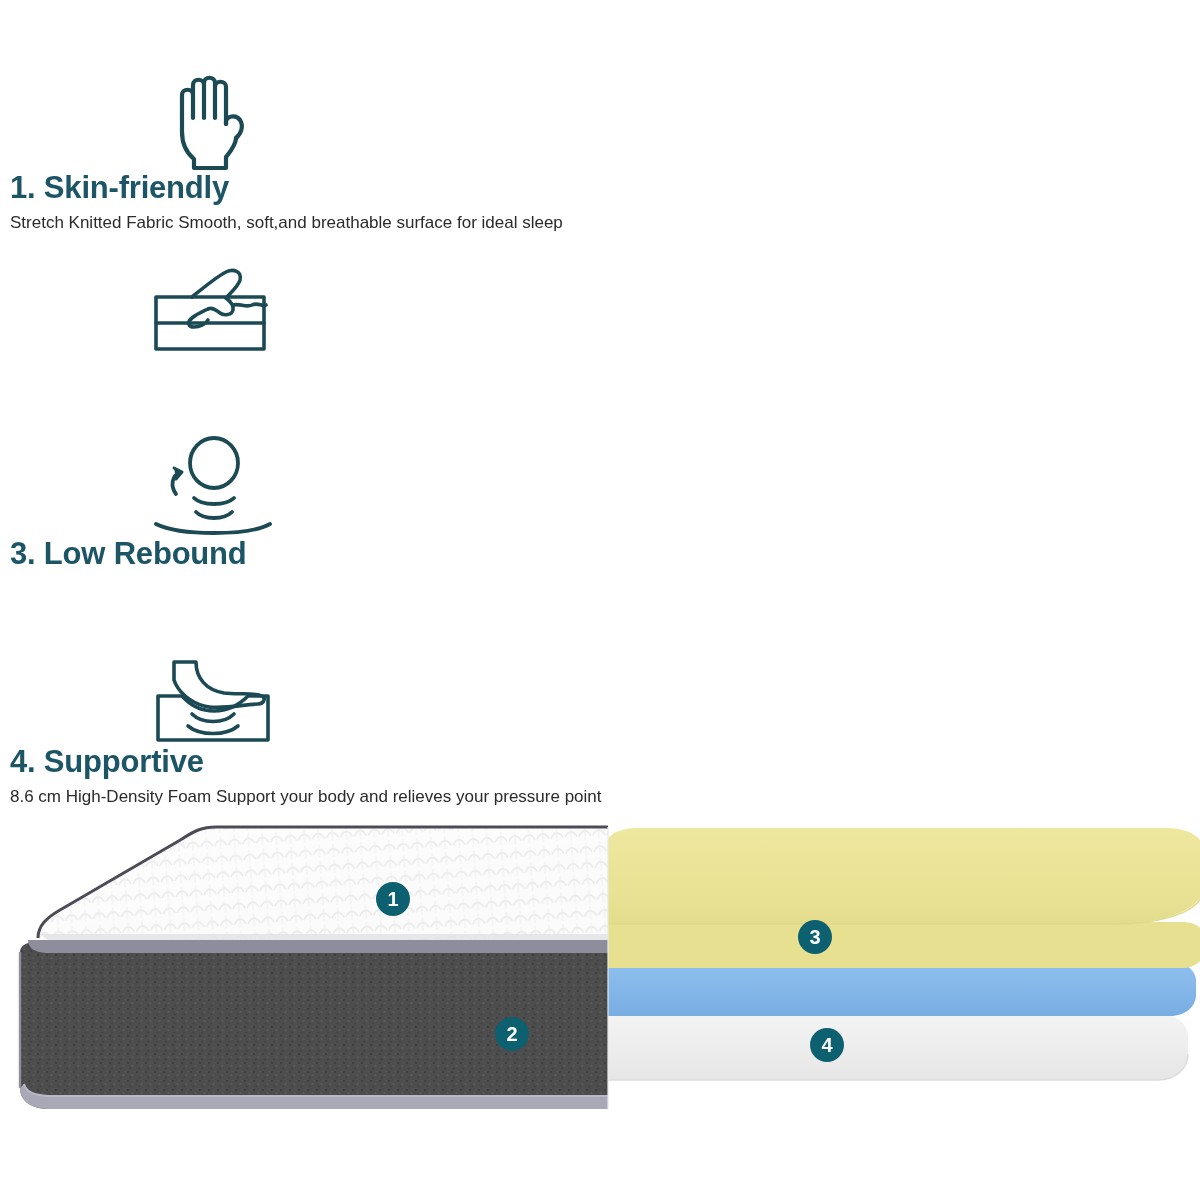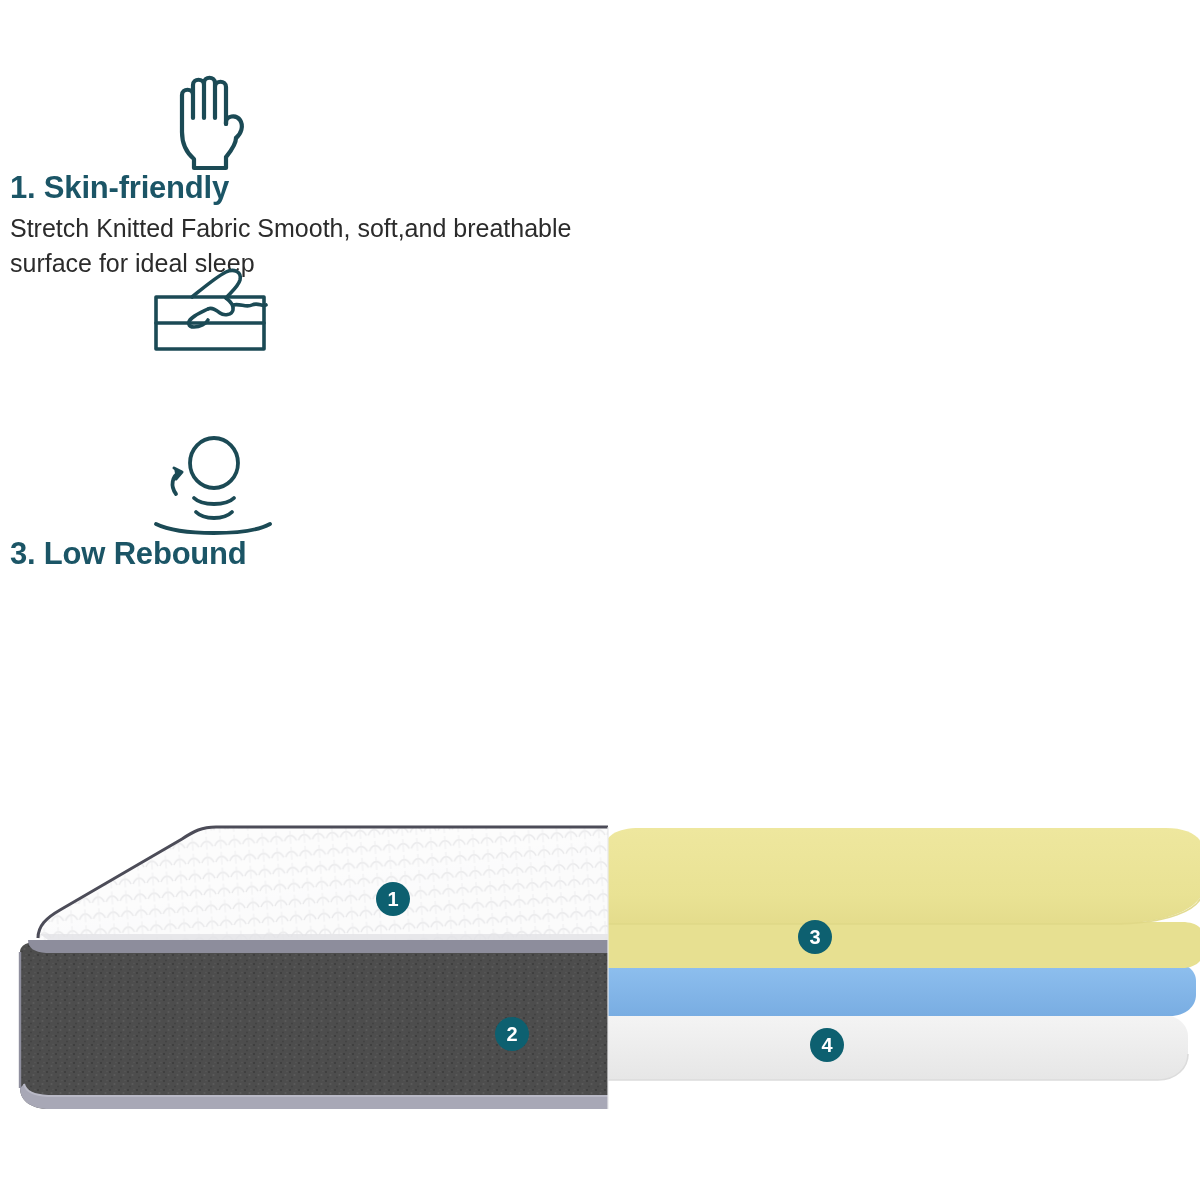--- a/index.html
+++ b/index.html
@@ -49,21 +49,21 @@
     color: #1b5566;
     font-size: 31px;
     font-weight: bold;
     letter-spacing: -0.2px;
     line-height: 1.05;
     margin: 0 0 6px 0;
     white-space: nowrap;
   }
   .feature-desc {
     color: #2b2b2b;
-    font-size: 25px;
+    font-size: 17px;
     line-height: 1.42;
     margin: 0;
     max-width: 640px;
     font-weight: 400;
   }
 
   .f1 { top: 58px; }
   .f2 { top: 253px; }
   .f3 { top: 430px; }
   .f4 { top: 640px; }
@@ -143,20 +143,41 @@
         <path d="M44,76 C52,84 72,84 80,76"></path>
 
         <path d="M4,88 C28,100 96,100 118,88"></path>
       </svg>
     </div>
     <div class="feature-body">
       <div class="feature-title">3. Low Rebound</div>
     </div>
   </div>
 
+  <div class="feature f4">
+    <div class="feature-icon">
+      <svg width="122" height="94" viewBox="0 0 122 94" fill="none" stroke="#1b4a55" stroke-width="3.6" stroke-linecap="round" stroke-linejoin="round">
+
+        <path d="M6,44 L30,44 C48,64 76,64 96,44 L116,44 L116,88 L6,88 Z"></path>
+
+        <path d="M22,10 L44,10 C44,26 54,38 72,41
+                 C86,43 102,40 110,44
+                 C114,46 112,52 106,52
+                 C88,53 66,58 52,54
+                 C38,50 26,40 22,28 Z"></path>
+
+        <path d="M40,62 C50,72 72,72 82,62"></path>
+        <path d="M36,74 C48,84 74,84 86,74"></path>
+      </svg>
+    </div>
+    <div class="feature-body">
+      <div class="feature-title">4. Supportive</div>
+      <div class="feature-desc">8.6 cm High-Density Foam Support your body and relieves your pressure point</div>
+    </div>
+  </div>
 </div>
 
 <div id="mattress">
   <svg width="1200" height="400" viewBox="0 0 1200 400">
     <defs>
 
       <pattern id="knitTex" width="14" height="16" patternUnits="userSpaceOnUse" patternTransform="rotate(-4)">
         <rect width="14" height="16" fill="#fcfcfc"></rect>
         <path d="M1,13 C4,6 10,6 13,13" fill="none" stroke="#e6e6e8" stroke-width="1.4"></path>
         <path d="M7,16 L7,3" stroke="#ededee" stroke-width="1"></path>

